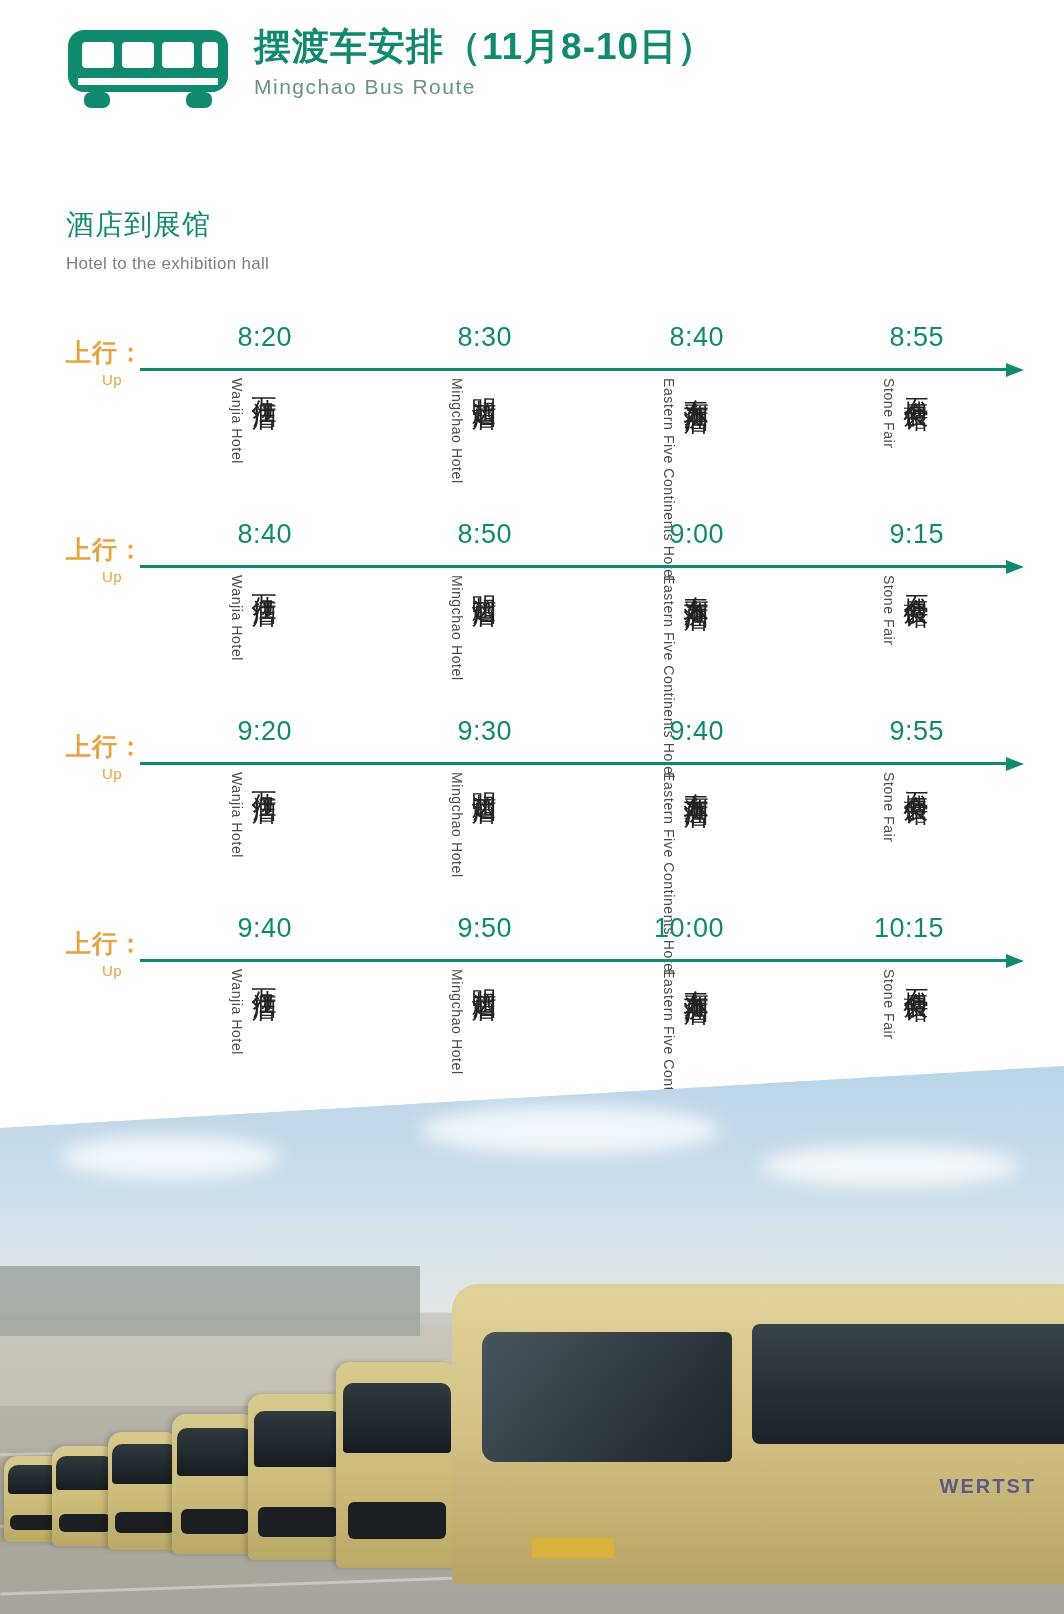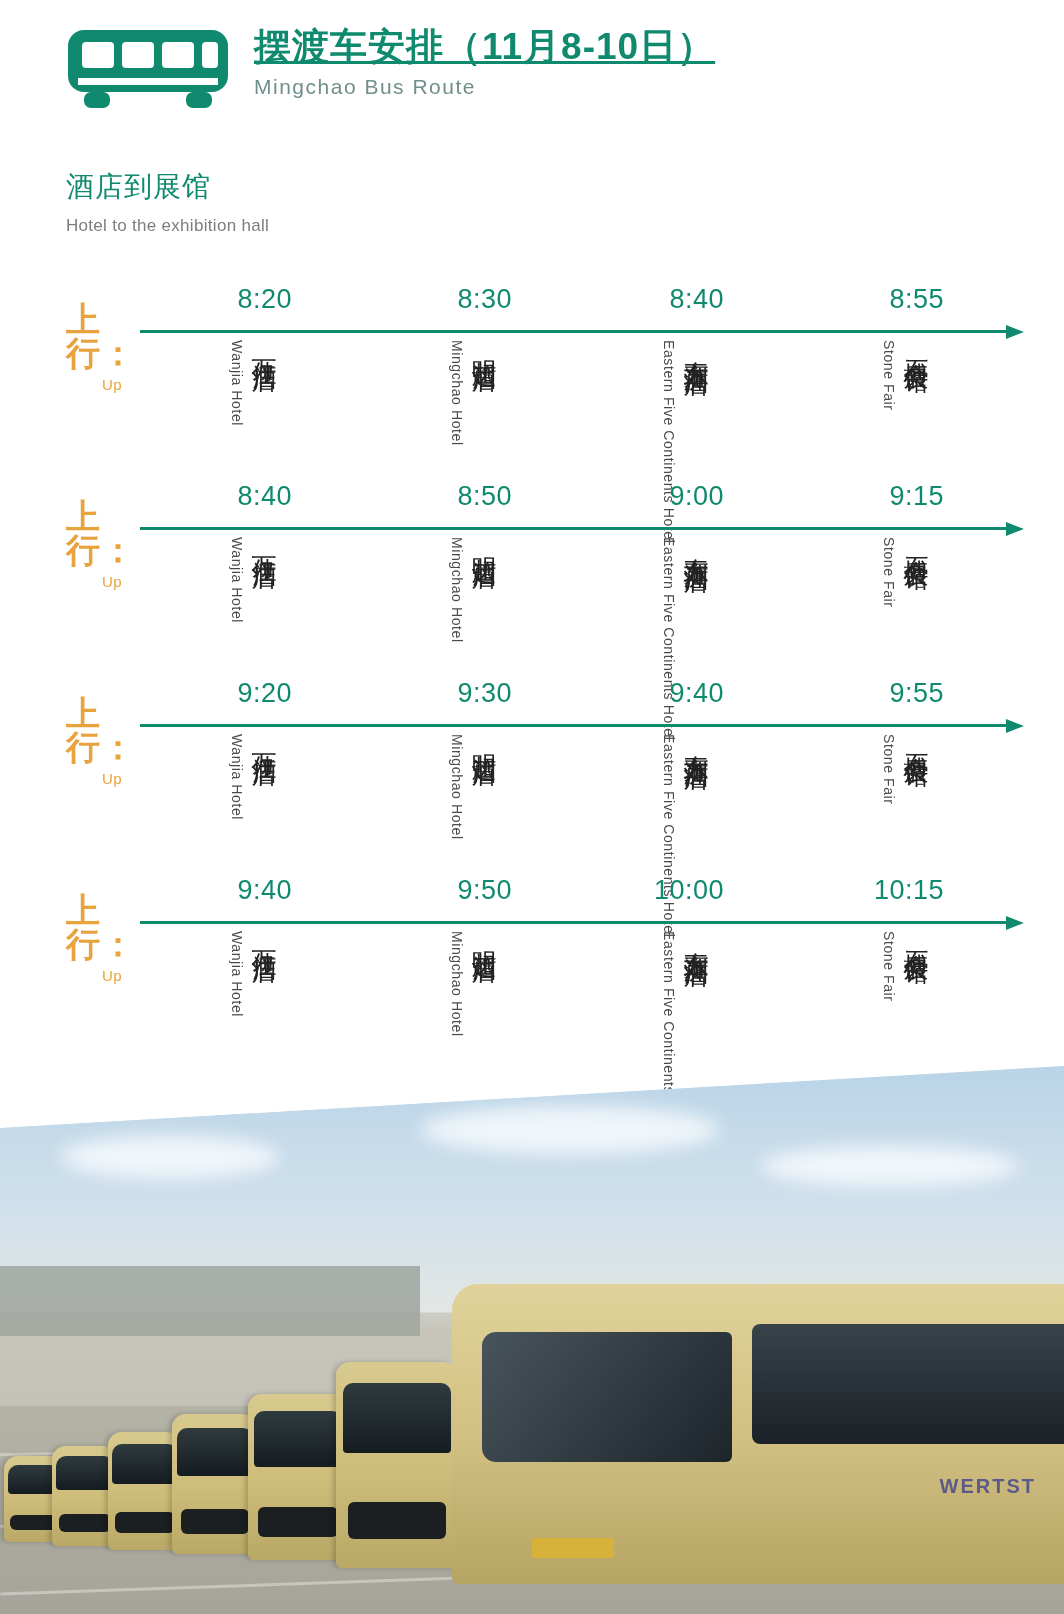--- a/index.html
+++ b/index.html
@@ -30,34 +30,33 @@
   .header-text {
     margin-left: 22px;
     padding-top: 8px;
   }
   .header-title {
     font-size: 37px;
     font-weight: bold;
     color: #0f8a6e;
     letter-spacing: 1px;
     line-height: 1.15;
-    text-decoration: underline;
   }
   .header-sub {
     font-size: 21px;
     color: #6f8f8a;
     margin-top: 6px;
     letter-spacing: 1.5px;
     font-weight: 300;
   }
 
   
   .section {
     padding-left: 66px;
-    margin-top: 52px;
+    margin-top: 90px;
   }
   .section-title {
     font-size: 28px;
     color: #0f8a6e;
     letter-spacing: 1px;
   }
   .section-sub {
     font-size: 17px;
     color: #7d7d7d;
     margin-top: 10px;
@@ -73,21 +72,21 @@
     position: relative;
     height: 197px;
   }
   .route-label {
     position: absolute;
     left: 66px;
     top: 18px;
     width: 80px;
   }
   .route-label .cn {
-    font-size: 34px;
+    font-size: 25px;
     font-weight: bold;
     color: #e8a33d;
     line-height: 1;
     letter-spacing: 1px;
   }
   .route-label .en {
     font-size: 15px;
     color: #e8a33d;
     line-height: 1;
     margin-top: 7px;

